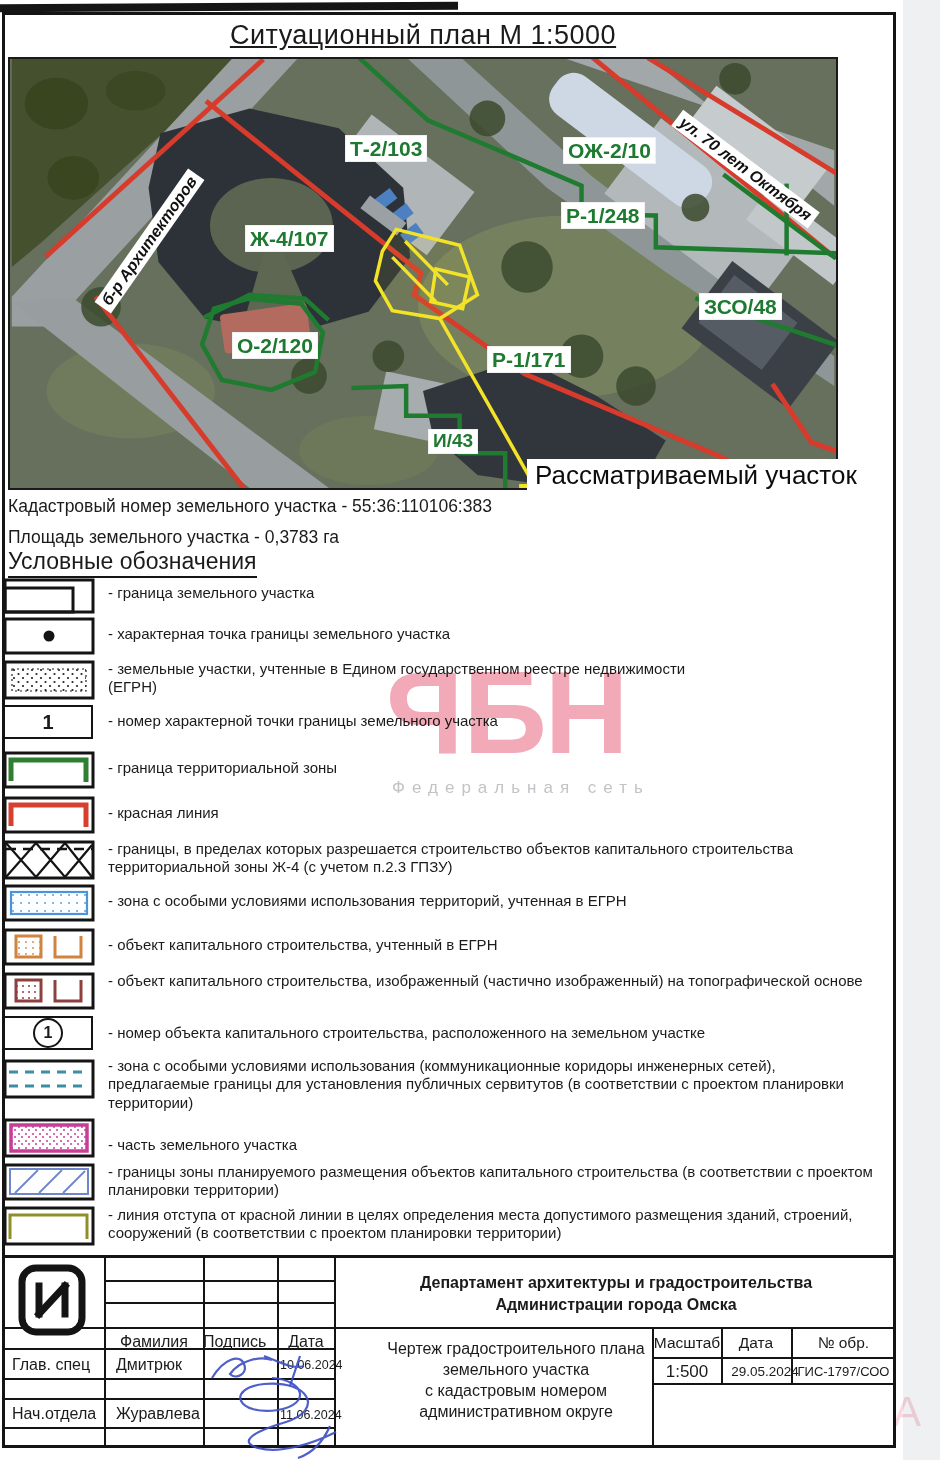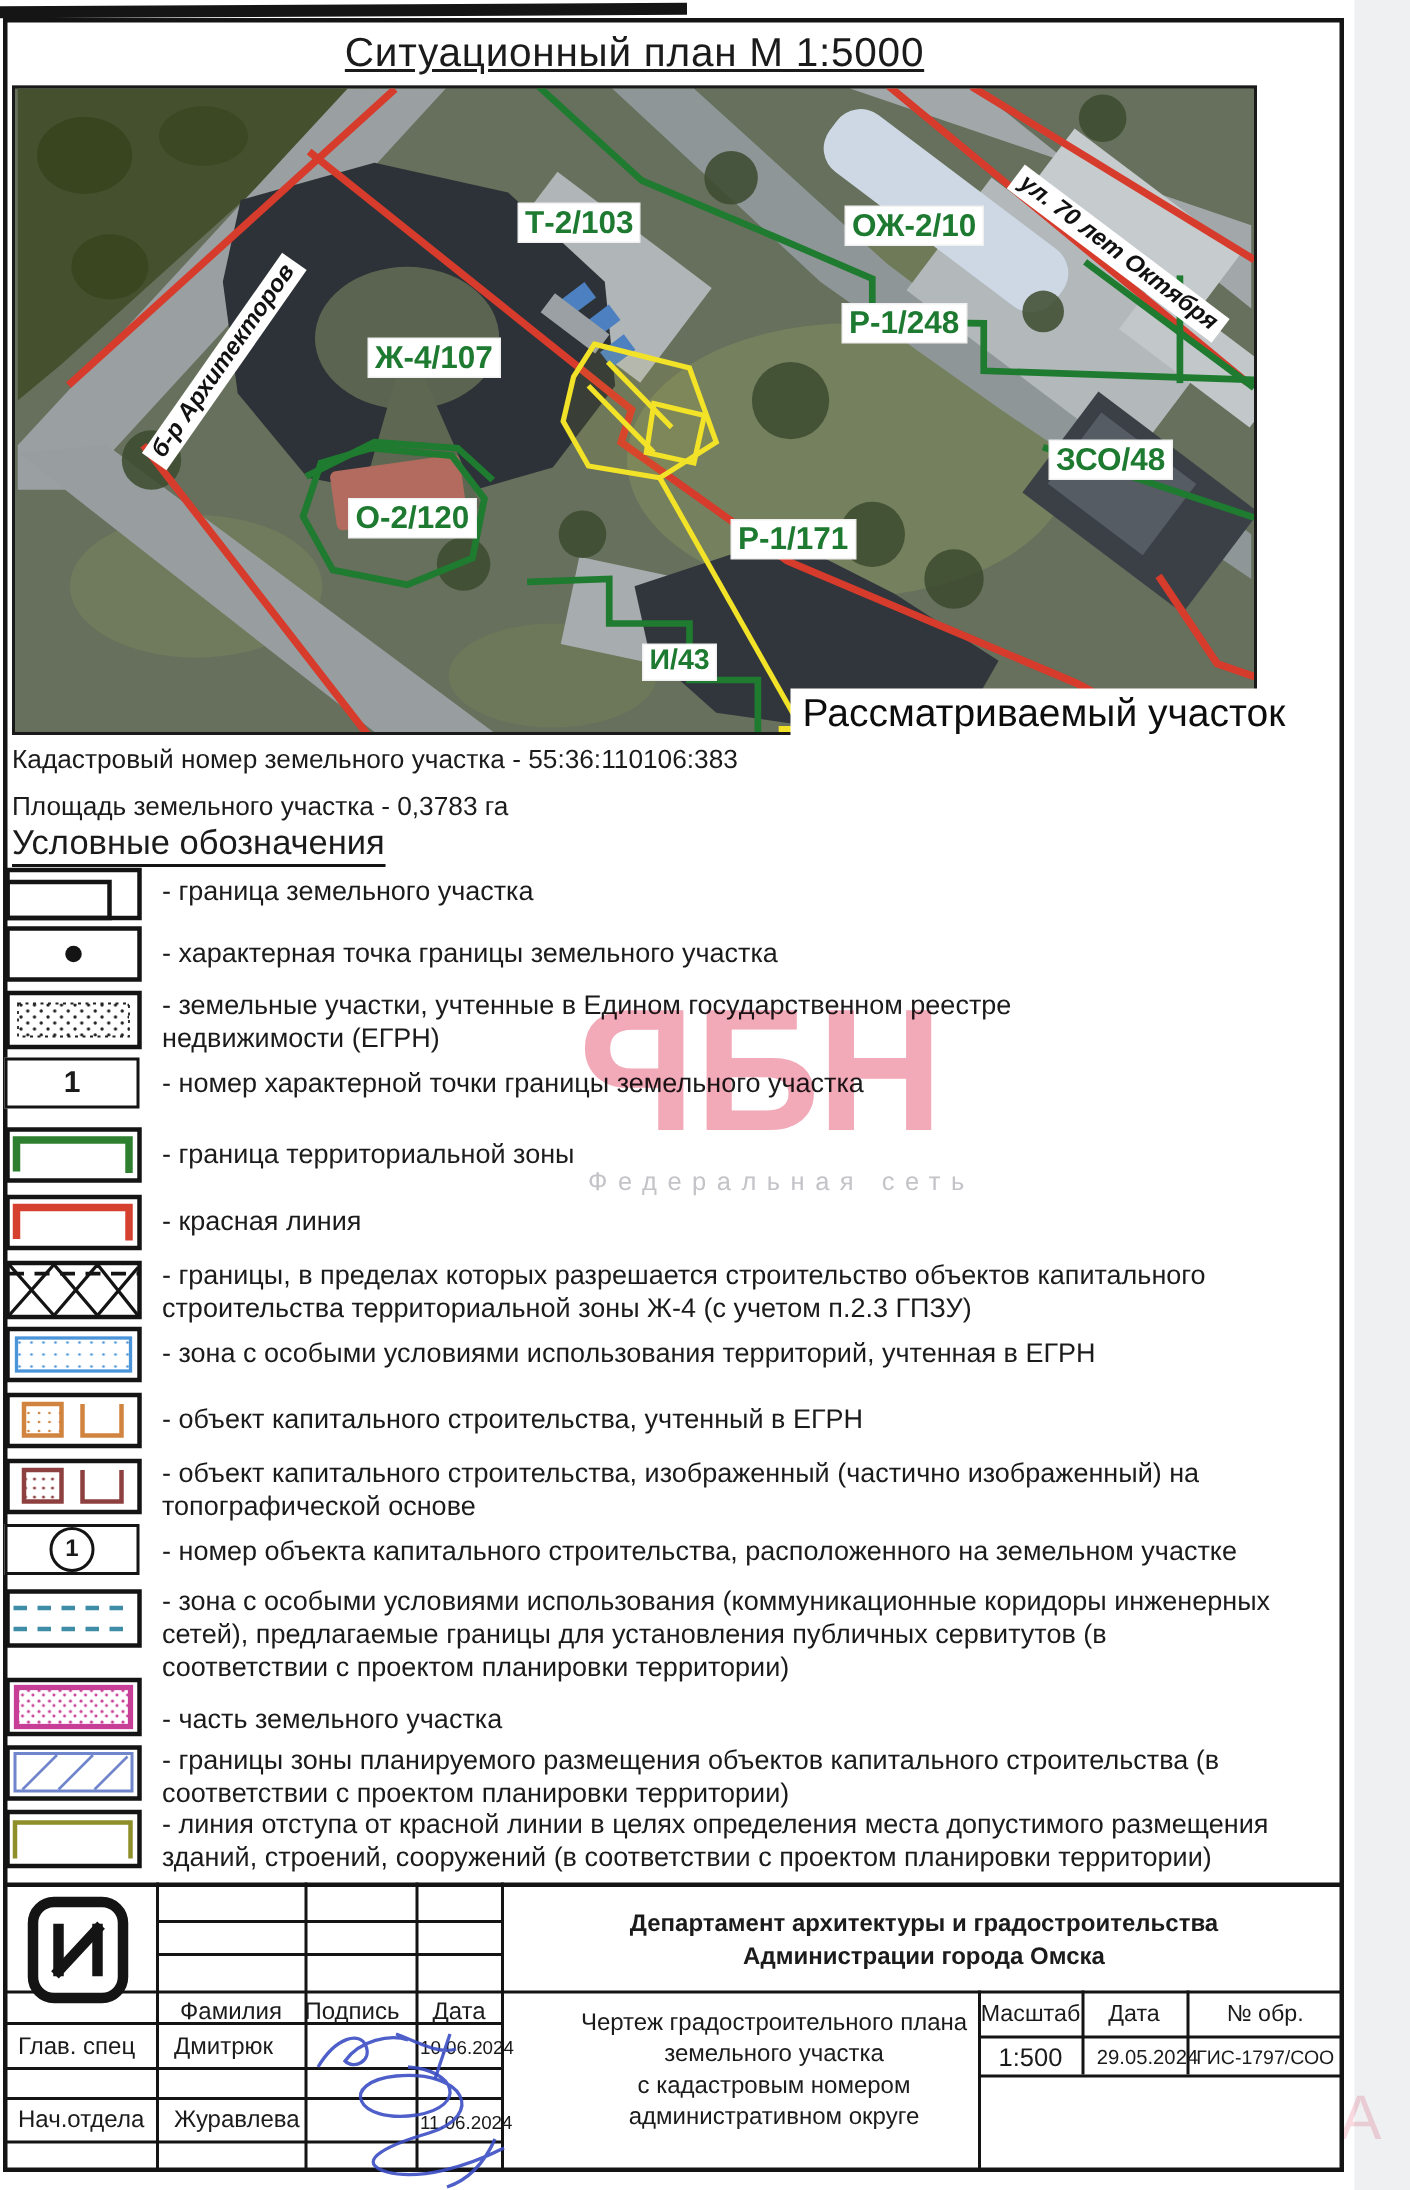--- a/index.html
+++ b/index.html
@@ -20,21 +20,21 @@
   .street{position:absolute;background:#ffffff;color:#111;font-weight:bold;font-style:italic;
           font-size:16px;padding:1px 5px;white-space:nowrap;}
   #highlight-label{position:absolute;left:527px;top:459px;background:#fff;color:#0d0d0d;
                    font-size:26px;padding:1px 8px;white-space:nowrap;text-align:center;}
   
   .meta{position:absolute;left:8px;font-size:17.5px;}
   #legend-heading{position:absolute;left:8px;top:548px;font-size:23px;border-bottom:2px solid #141414;padding-bottom:1px;}
   
   .lrow{position:absolute;left:3px;width:890px;}
   .lsym{position:absolute;left:0;top:0;width:92px;height:36px;}
-  .ltext{position:absolute;left:105px;top:2px;font-size:18px;line-height:1.22;}
+  .ltext{position:absolute;left:105px;top:2px;font-size:15px;line-height:1.22;}
   .cellbox{width:86px;height:30px;border:2.5px solid #141414;background:#fff;
            display:flex;align-items:center;justify-content:center;font-size:20px;font-weight:bold;}
   .circ{width:26px;height:26px;border:2.5px solid #141414;border-radius:50%;
         display:flex;align-items:center;justify-content:center;font-size:16px;font-weight:bold;}
   
   #wm{position:absolute;left:388px;top:655px;font-size:116px;font-weight:bold;line-height:1;
       color:#f2a9b8;mix-blend-mode:multiply;z-index:40;letter-spacing:-2px;}
   #wm .flip{display:inline-block;transform:scaleX(-1);}
   #wm-sub{position:absolute;left:392px;top:778px;font-size:17px;color:#c3c3c8;letter-spacing:7px;z-index:40;}
   #wm2{position:absolute;left:893px;top:1388px;font-size:42px;color:#f2a9b8;opacity:.45;z-index:40;mix-blend-mode:multiply;}

